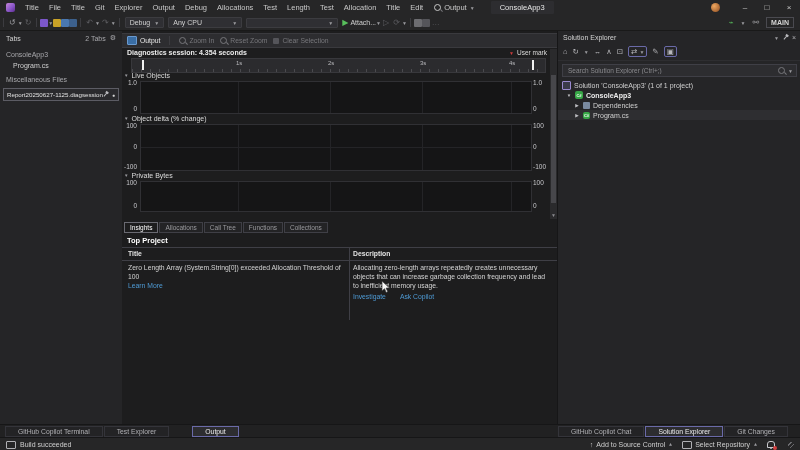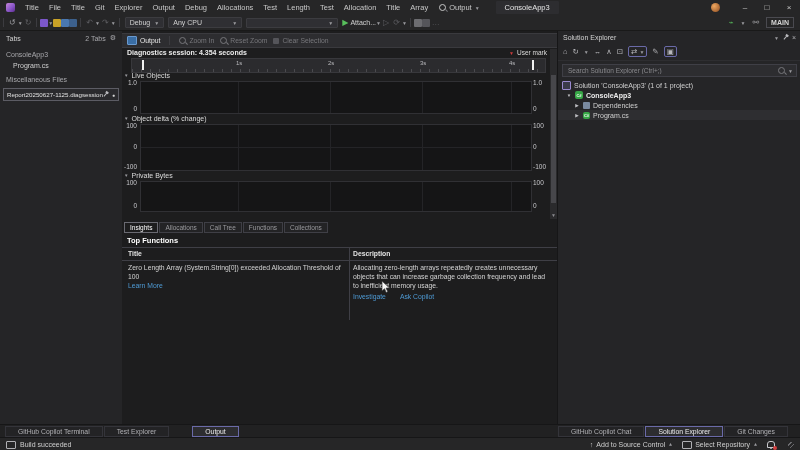--- a/index.html
+++ b/index.html
@@ -135,21 +135,21 @@
   <span class="menu-item">Git</span>
   <span class="menu-item">Explorer</span>
   <span class="menu-item">Output</span>
   <span class="menu-item">Debug</span>
   <span class="menu-item">Allocations</span>
   <span class="menu-item">Test</span>
   <span class="menu-item">Length</span>
   <span class="menu-item">Test</span>
   <span class="menu-item">Allocation</span>
   <span class="menu-item">Title</span>
-  <span class="menu-item">Array</span>
+  <span class="menu-item">Edit</span>
   <span class="tb-search">
     <span class="mag" style="border-color:#c8c8c8"></span>
     <span>Output</span>
     <span class="chev">▼</span>
   </span>
   <span class="app-title">ConsoleApp3</span>
   <span class="win-btns">
     <span class="avatar"></span>
     <span class="win-btn">–</span>
     <span class="win-btn">□</span>
@@ -313,21 +313,21 @@
   </div>
 
   <div class="ins-tabs">
     <span class="ins-tab active">Insights</span>
     <span class="ins-tab">Allocations</span>
     <span class="ins-tab">Call Tree</span>
     <span class="ins-tab">Functions</span>
     <span class="ins-tab">Collections</span>
   </div>
 
-  <div class="ti-title">Top Functions</div>
+  <div class="ti-title">Top Project</div>
   <div class="hr" style="top:217px"></div>
 
   <span class="col-hdr" style="left:6px">Title</span>
   <span class="col-hdr" style="left:231px">Description</span>
   <div class="hr" style="top:230px"></div>
   <div class="col-sep"></div>
 
   <div class="cell" style="left:6px;width:214px">
     <span>Zero Length Array (System.String[0]) exceeded Allocation Threshold of 100</span><br>
     <span class="link">Learn More</span>

